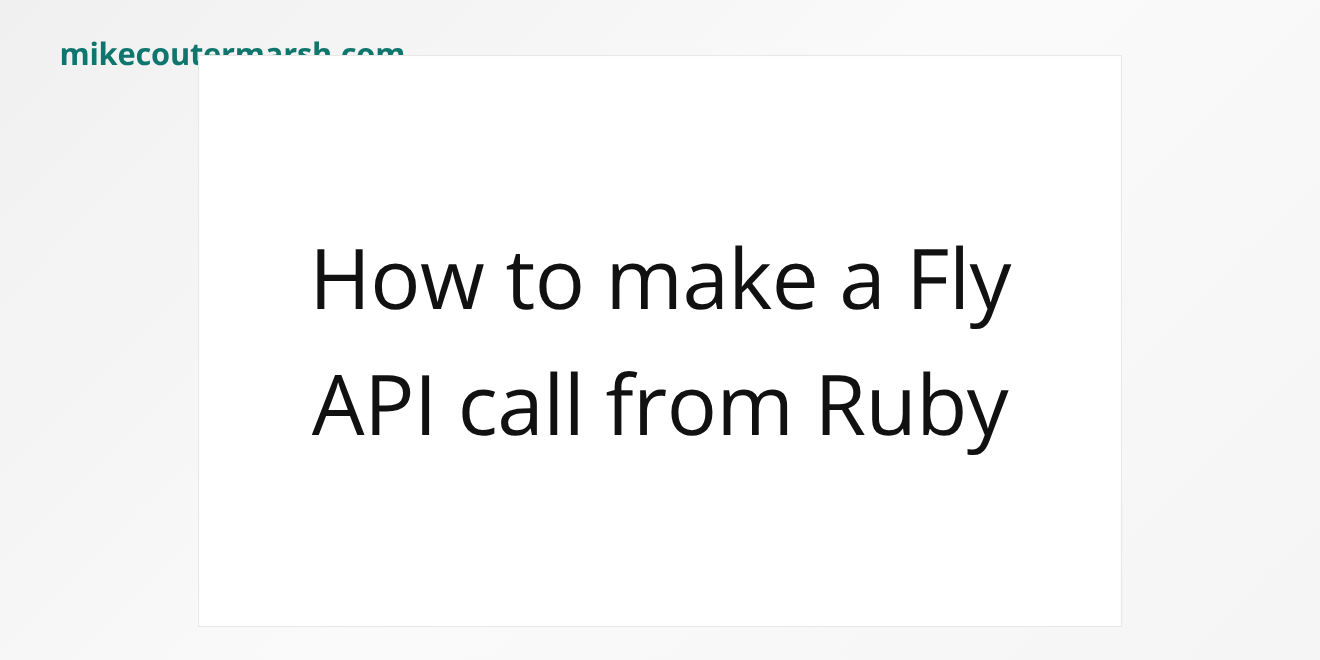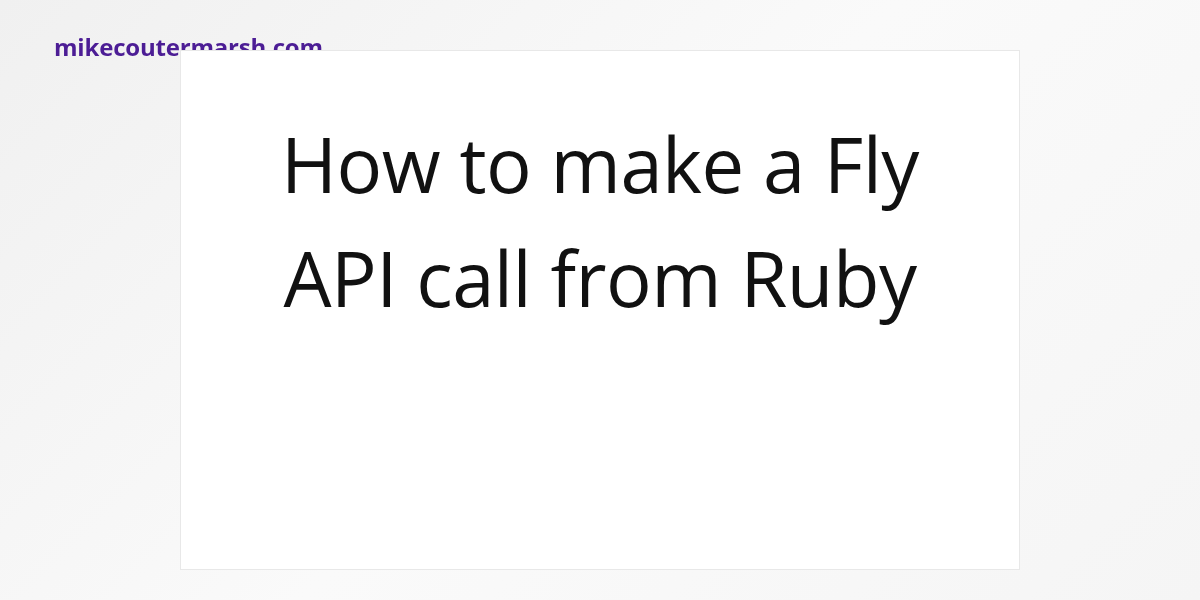--- a/index.html
+++ b/index.html
@@ -12,37 +12,37 @@
       height: 600px;
       background: linear-gradient(135deg, #f0f0f0 0%, #fafafa 50%, #f5f5f5 100%);
       font-family: -apple-system, BlinkMacSystemFont, "Segoe UI", "Open Sans", "Helvetica Neue", Arial, sans-serif;
       position: relative;
       overflow: hidden;
     }
     .site-name {
       position: absolute;
       top: 30px;
       left: 54px;
-      font-size: 24px;
+      font-size: 28px;
       font-weight: 700;
-      color: #4c1d95;
+      color: #0f766e;
       letter-spacing: -0.2px;
     }
     .card {
       position: absolute;
       top: 50px;
       left: 180px;
       width: 840px;
       height: 520px;
       background: #ffffff;
       border: 1px solid #e8e8e8;
       display: flex;
-      align-items: flex-start;
+      align-items: center;
       justify-content: center;
-      padding: 56px 60px;
+      padding: 40px 60px;
     }
     .title {
       font-size: 76px;
       font-weight: 400;
       color: #111;
       text-align: center;
       line-height: 1.5;
       letter-spacing: -0.5px;
     }
   </style>

